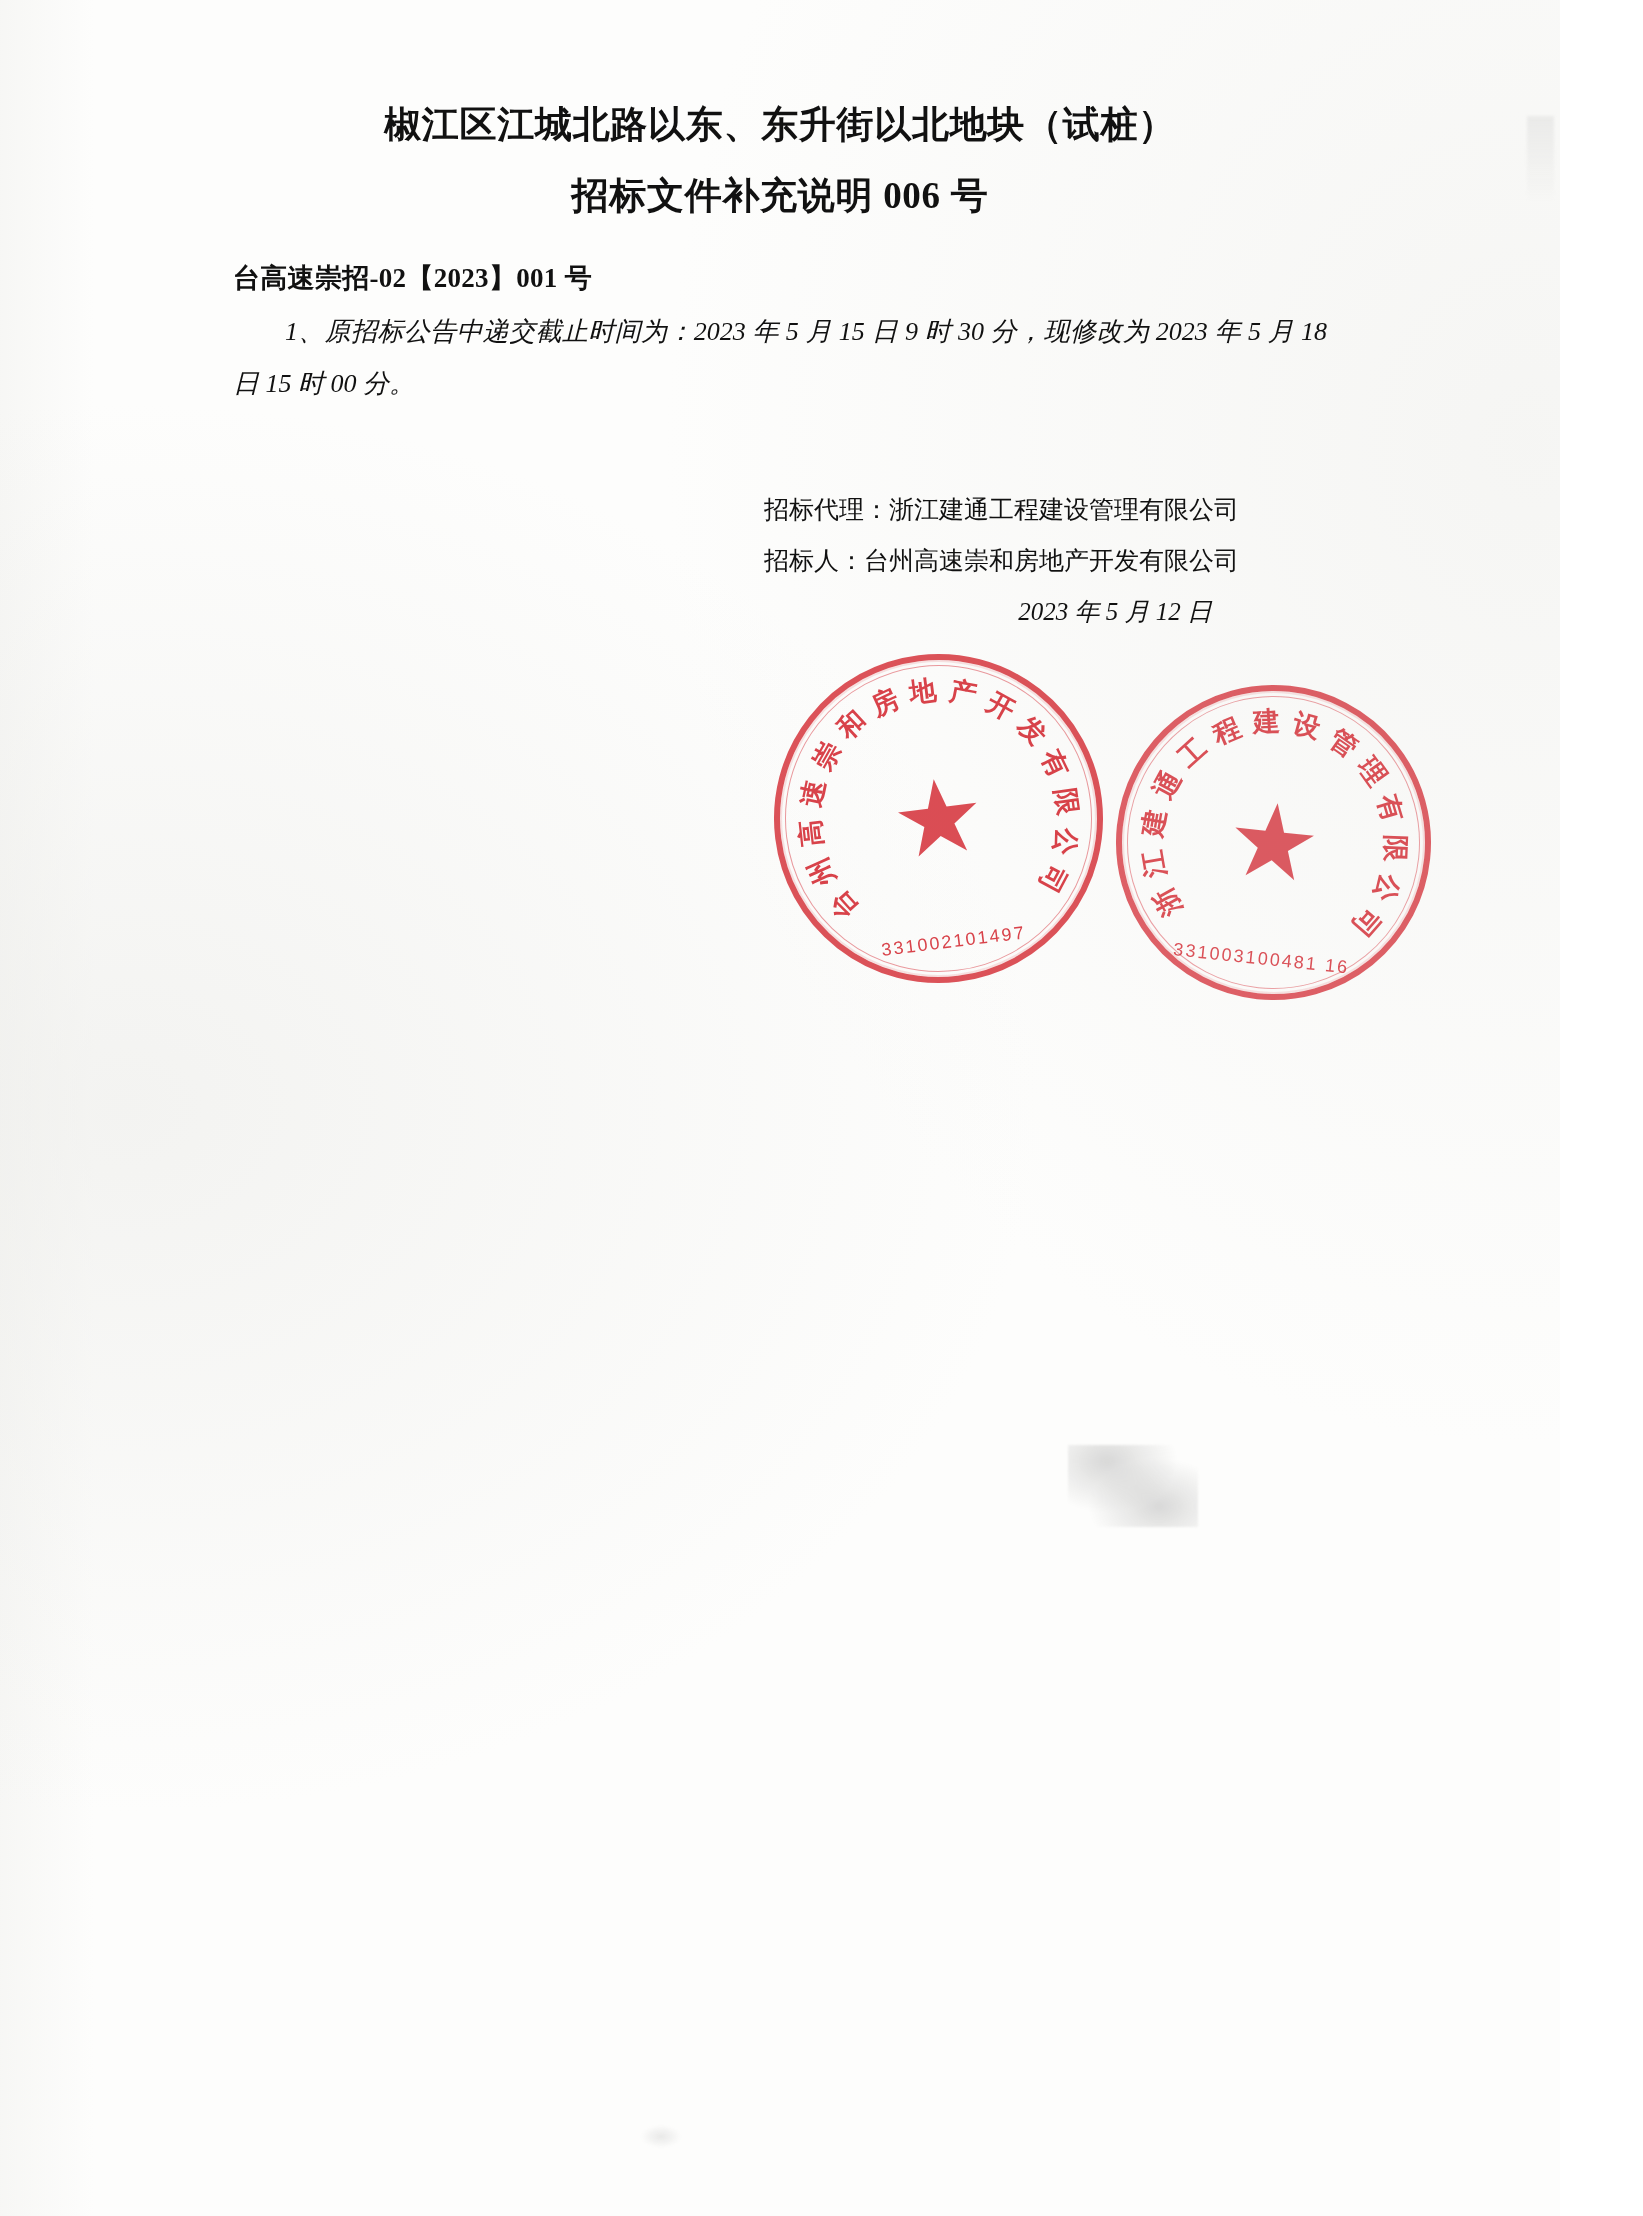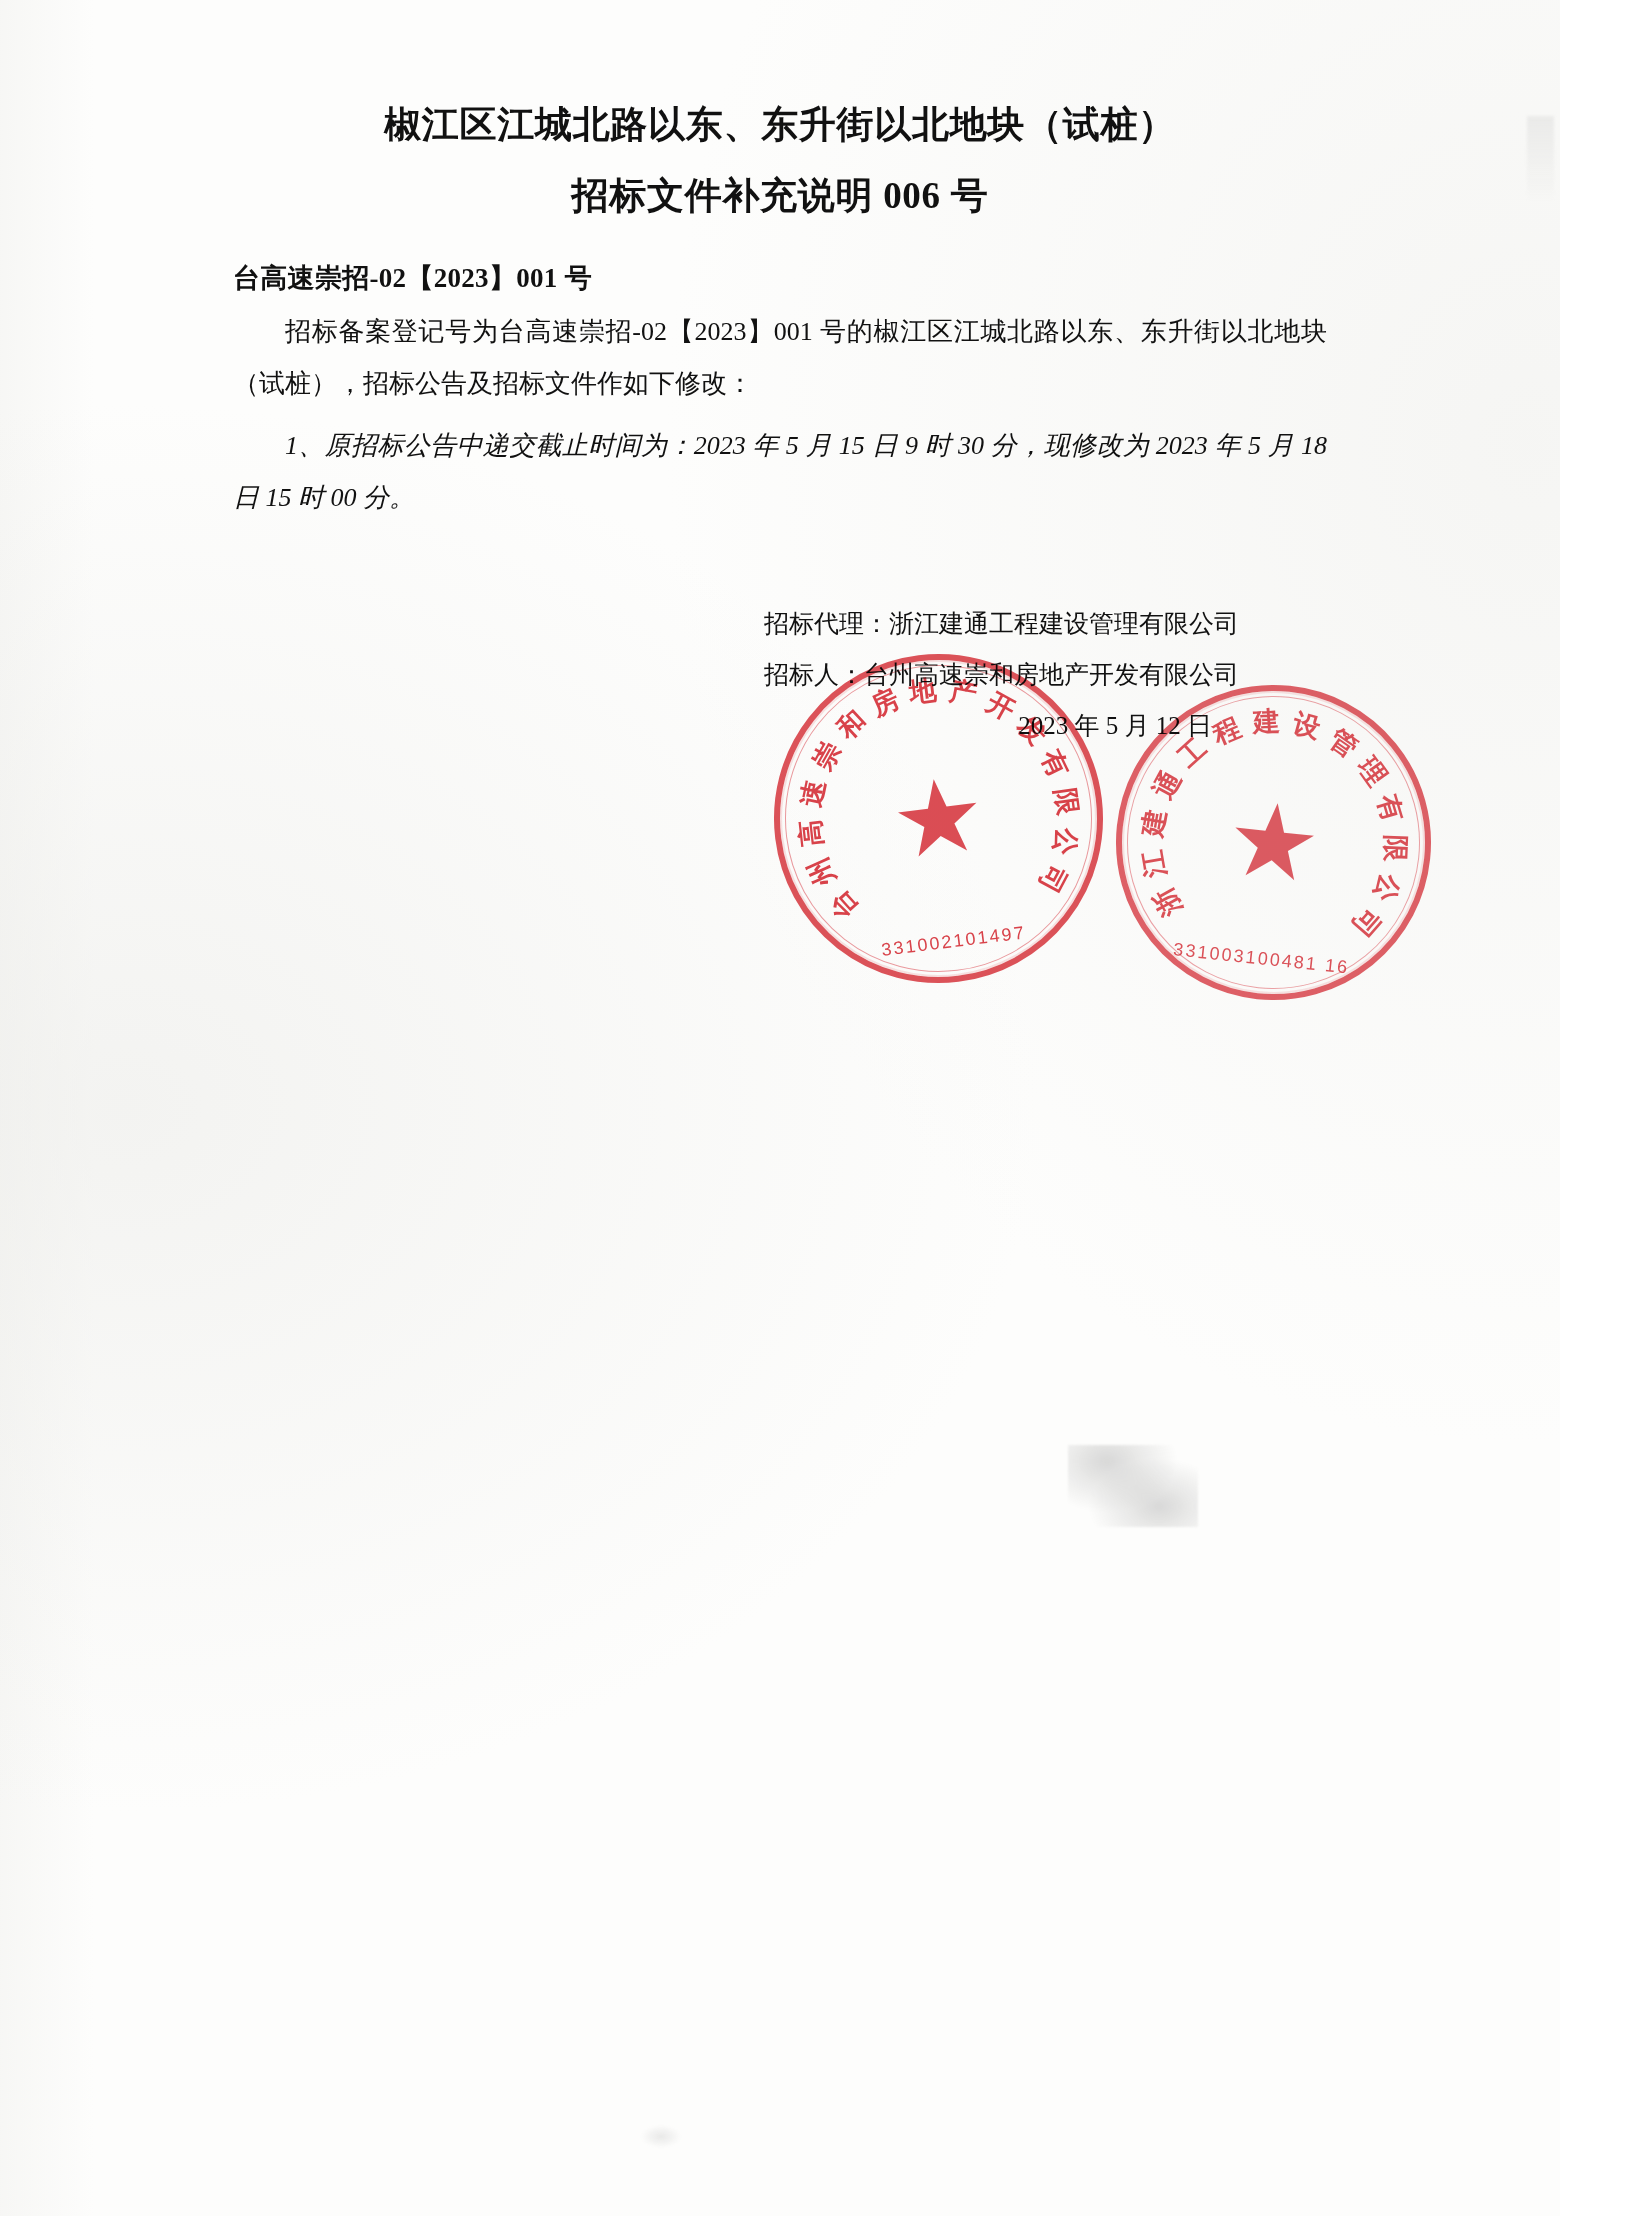--- a/index.html
+++ b/index.html
@@ -89,21 +89,21 @@
   .para.numbered { text-indent: 52px; font-style: italic; }
   .signature-block {
     margin-top: 74px;
     font-size: 25px;
     line-height: 2.05;
     text-align: right;
     padding-right: 88px;
     position: relative;
     z-index: 3;
   }
-  .sig-date { padding-right: 27px; }
+  .sig-date { padding-right: 27px; font-style: italic; }
 
   
   .seal {
     position: absolute;
     border-radius: 50%;
     z-index: 5;
     pointer-events: none;
     mix-blend-mode: multiply;
   }
   .seal .ring {
@@ -176,21 +176,20 @@
 
   <div class="content">
 
     <div class="title title-line1">椒江区江城北路以东、东升街以北地块（试桩）</div>
 
     <div class="title title-line2">招标文件补充说明 006 号</div>
 
     <div class="doc-code">台高速崇招-02【2023】001 号</div>
 
 
-    <div class="para">招标备案登记号为台高速崇招-02【2023】001 号的椒江区江城北路以东、东升街以北地块（试桩），招标公告及招标文件作如下修改：</div>
 
     <div class="para numbered">1、原招标公告中递交截止时间为：2023 年 5 月 15 日 9 时 30 分，现修改为 2023 年 5 月 18 日 15 时 00 分。</div>
 
 
     <div class="signature-block">
       <div>
         <span>招标代理：</span><span>浙江建通工程建设管理有限公司</span>
       </div>
       <div>
         <span>招标人：</span><span>台州高速崇和房地产开发有限公司</span>

